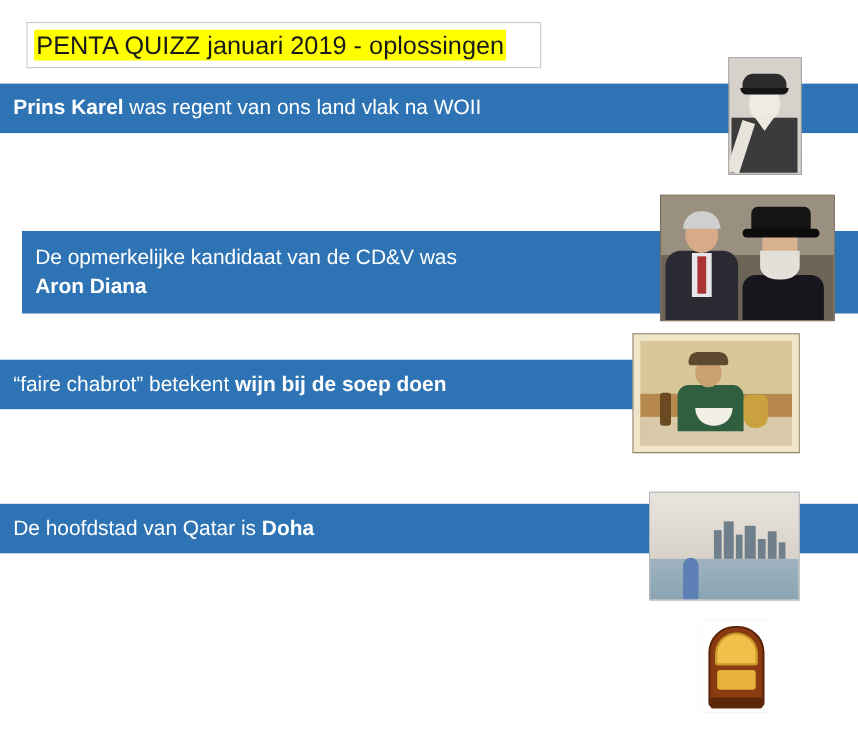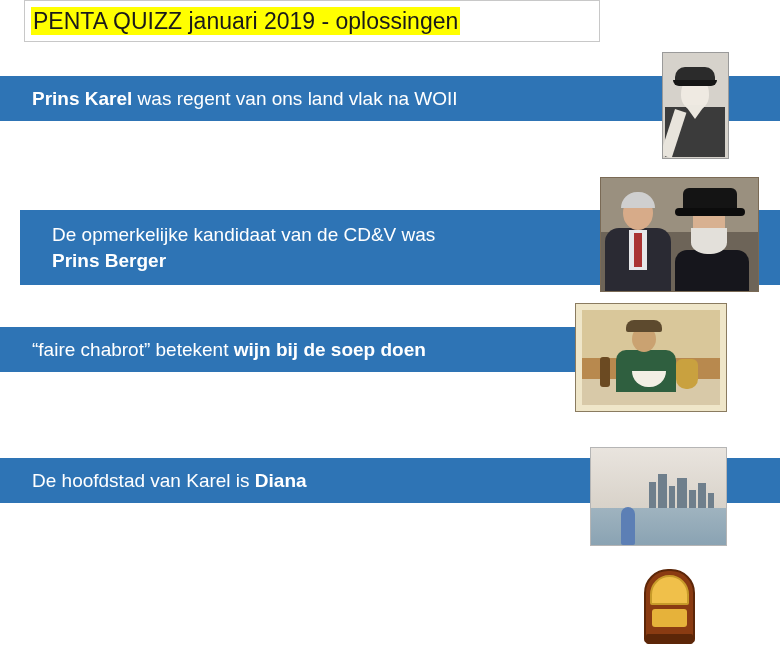--- a/index.html
+++ b/index.html
@@ -17,22 +17,22 @@
   .slide {
     position: relative;
     width: 780px;
     height: 669px;
   }
 
   
   .title-box {
     position: absolute;
     left: 24px;
-    top: 0;
-    width: 576px;
+    top: 20px;
+    width: 468px;
     height: 42px;
     border: 1px solid #c8c8c8;
     background: #ffffff;
     box-sizing: border-box;
   }
   .title-text {
     position: absolute;
     left: 6px;
     top: 6px;
     font-size: 23px;
@@ -44,21 +44,21 @@
   }
 
   
   .bar {
     position: absolute;
     background: #2e74b5;
     color: #ffffff;
     display: flex;
     align-items: center;
     box-sizing: border-box;
-    padding-left: 32px;
+    padding-left: 12px;
     font-size: 19px;
     line-height: 26px;
   }
   .bar .txt {
     display: block;
   }
   .bar b {
     font-weight: bold;
   }
   .bar-1 { left: 0px;  top: 76px;  width: 780px; height: 45px; }
@@ -251,21 +251,21 @@
     <div class="p1-sash"></div>
     <div class="p1-head"></div>
     <div class="p1-collar"></div>
     <div class="p1-cap"></div>
     <div class="p1-cap-brim"></div>
   </div>
 
   <div class="bar bar-2">
     <span class="txt">
       <span>De opmerkelijke kandidaat van de CD&amp;V was</span><br>
-      <b>Prins Berger</b>
+      <b>Aron Diana</b>
     </span>
   </div>
   <div class="photo photo-2">
     <div class="p2-bg"></div>
     <div class="p2-wall"></div>
     <div class="p2-wall2"></div>
     <div class="p2-manA-body"></div>
     <div class="p2-manA-shirt"></div>
     <div class="p2-manA-tie"></div>
     <div class="p2-manA-head"></div>
@@ -288,21 +288,21 @@
     <div class="p3-man-body"></div>
     <div class="p3-man-head"></div>
     <div class="p3-man-hat"></div>
     <div class="p3-bowl"></div>
     <div class="p3-jug"></div>
     <div class="p3-bottle"></div>
     <div class="p3-frame"></div>
   </div>
 
   <div class="bar bar-4">
-    <span class="txt"><span>De hoofdstad van Karel is </span><b>Diana</b></span>
+    <span class="txt"><span>De hoofdstad van Qatar is </span><b>Doha</b></span>
   </div>
   <div class="photo photo-4">
     <div class="p4-sky"></div>
     <div class="p4-water"></div>
     <div class="p4-sk" style="left:58px;  width:7px;  height:26px;"></div>
     <div class="p4-sk" style="left:67px;  width:9px;  height:34px;"></div>
     <div class="p4-sk" style="left:78px;  width:6px;  height:22px;"></div>
     <div class="p4-sk" style="left:86px;  width:10px; height:30px;"></div>
     <div class="p4-sk" style="left:98px;  width:7px;  height:18px;"></div>
     <div class="p4-sk" style="left:107px; width:8px;  height:25px;"></div>

